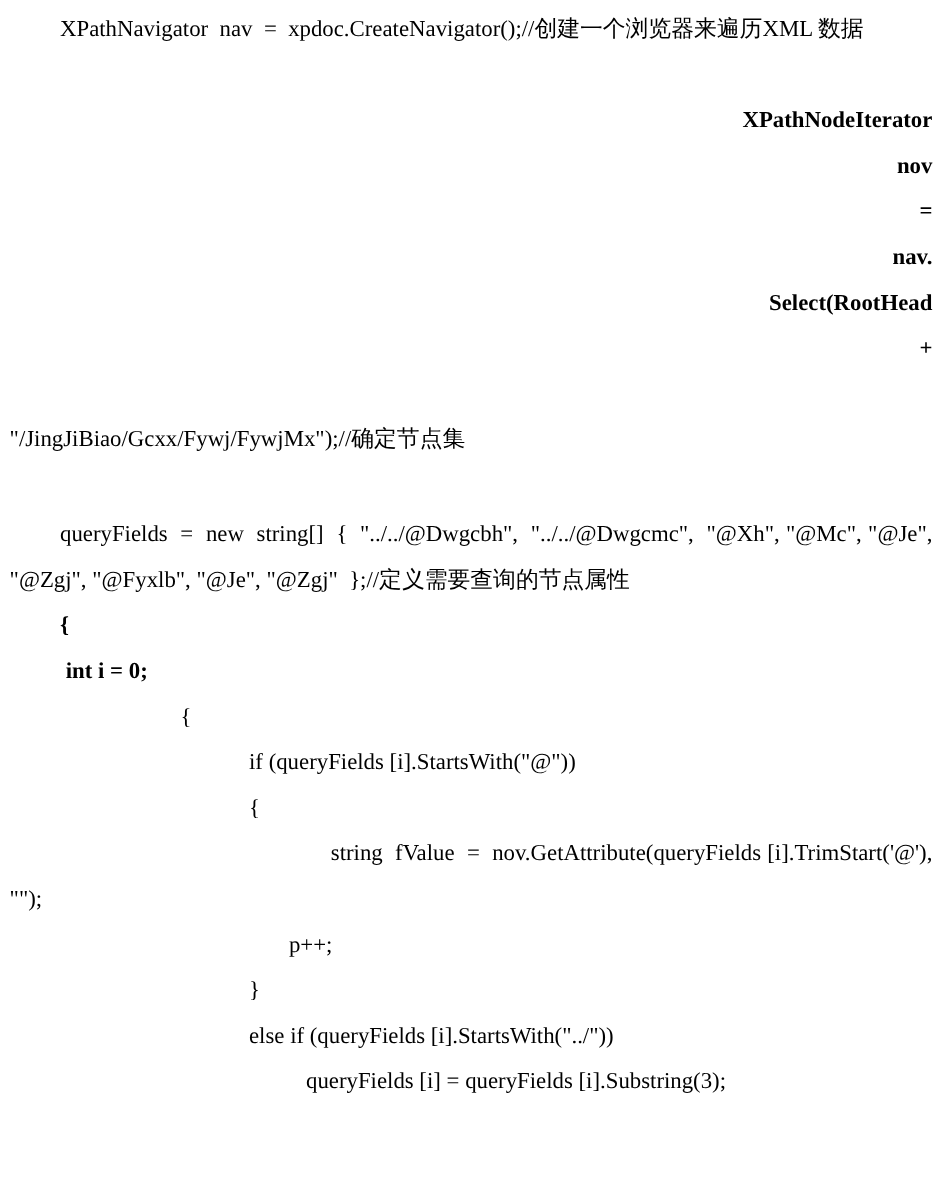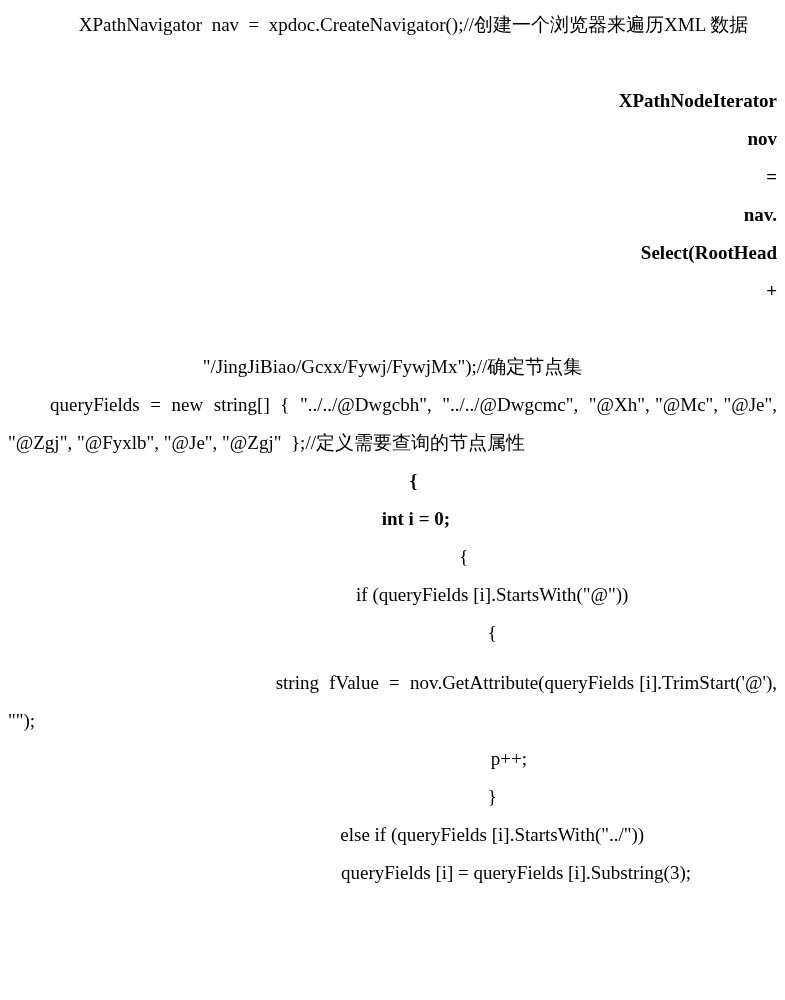--- a/index.html
+++ b/index.html
@@ -10,21 +10,20 @@
     font-size: 19px;
     color: #000;
     line-height: 2.0;
     width: 785px;
   }
   .page {
     padding: 6px 8px 6px 8px;
   }
   .line {
     white-space: pre-wrap;
-    text-align: center;
   }
   .indent1 { padding-left: 42px; font-weight: bold; }
   .first-line { text-indent: 42px; }
   .justify { text-align: justify; text-align-last: justify; }
 </style>
 </head>
 <body>
 
 <div class="page">
 
@@ -33,26 +32,26 @@
   <div class="line indent1 justify">
     <span>XPathNodeIterator</span>
     <span>nov</span>
     <span>=</span>
     <span>nav.</span>
     <span>Select(RootHead</span>
     <span>+</span>
   </div>
   <div class="line">"/JingJiBiao/Gcxx/Fywj/FywjMx");//确定节点集</div>
 
-  <div class="line first-line" style="text-align:justify;">queryFields  =  new  string[]  {  "../../@Dwgcbh",  "../../@Dwgcmc",  "@Xh", "@Mc", "@Je", "@Zgj", "@Fyxlb", "@Je", "@Zgj"  };//定义需要查询的节点属性</div>
+  <div class="line first-line" style="text-align:justify;margin-top:41px;">queryFields  =  new  string[]  {  "../../@Dwgcbh",  "../../@Dwgcmc",  "@Xh", "@Mc", "@Je", "@Zgj", "@Fyxlb", "@Je", "@Zgj"  };//定义需要查询的节点属性</div>
 
   <div class="line indent1">{</div>
   <div class="line indent1"> int i = 0;</div>
   <div class="line">                              {</div>
   <div class="line">                                          if (queryFields [i].StartsWith("@"))</div>
   <div class="line">                                          {</div>
-  <div class="line" style="text-align:justify;margin-top:12px;">                                                    string  fValue  =  nov.GetAttribute(queryFields [i].TrimStart('@'), "");</div>
+  <div class="line" style="text-align:justify;">                                                    string  fValue  =  nov.GetAttribute(queryFields [i].TrimStart('@'), "");</div>
   <div class="line">                                                 p++;</div>
   <div class="line">                                          }</div>
   <div class="line">                                          else if (queryFields [i].StartsWith("../"))</div>
   <div class="line">                                                    queryFields [i] = queryFields [i].Substring(3);</div>
 
 </div>
 
 </body></html>

